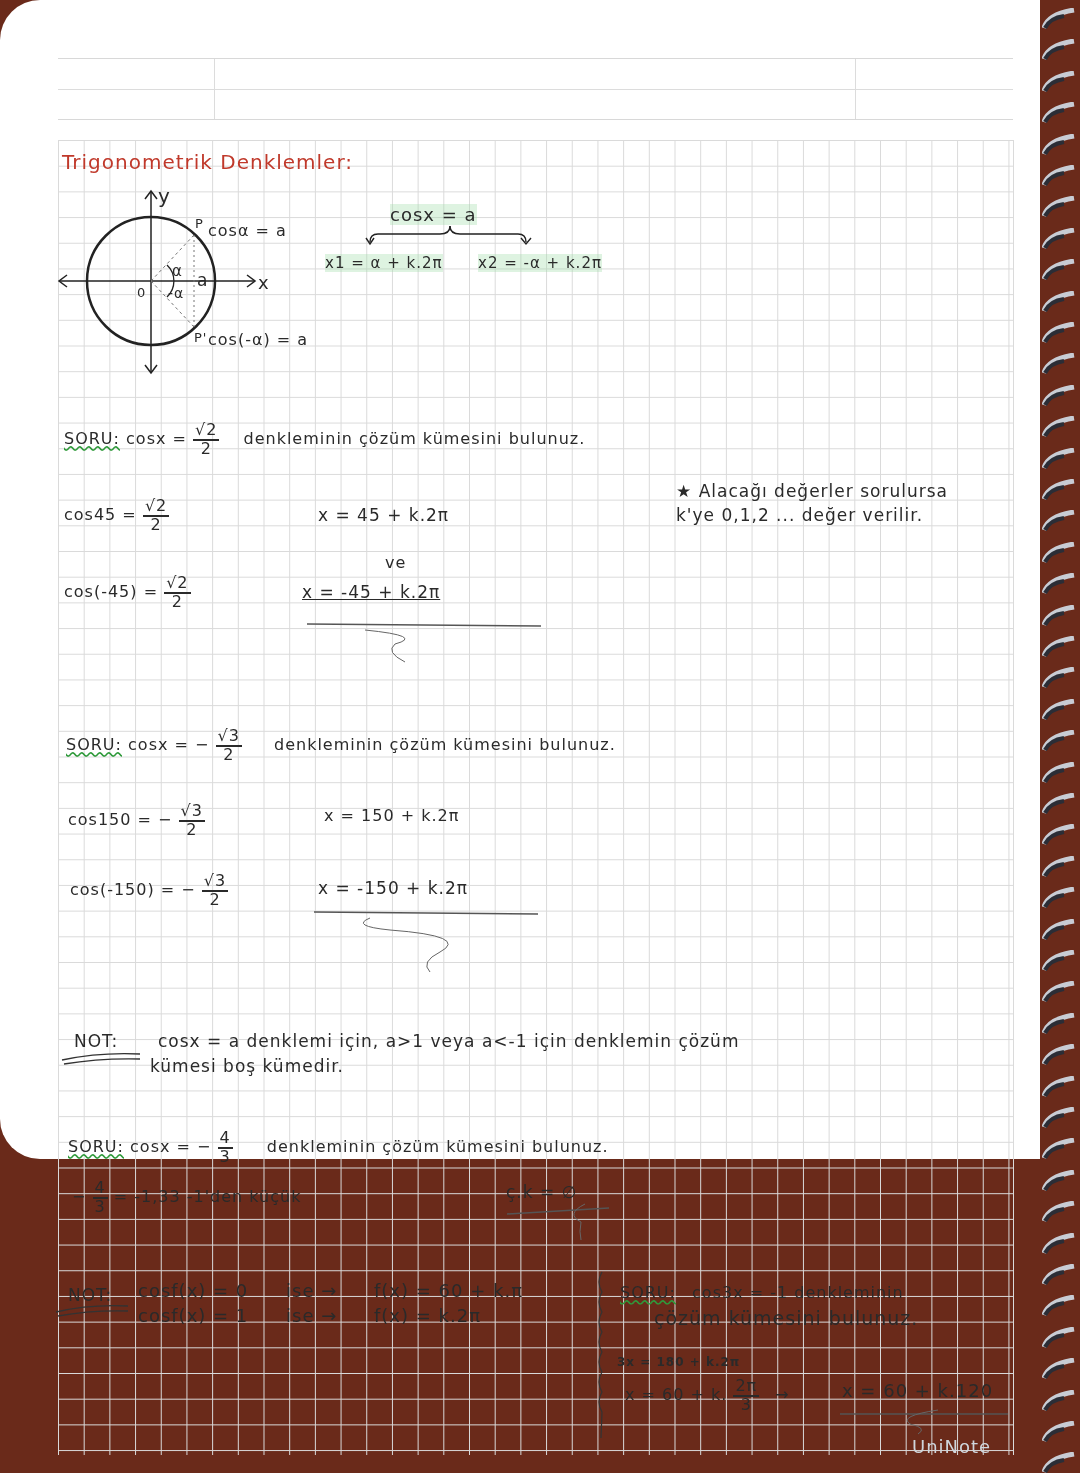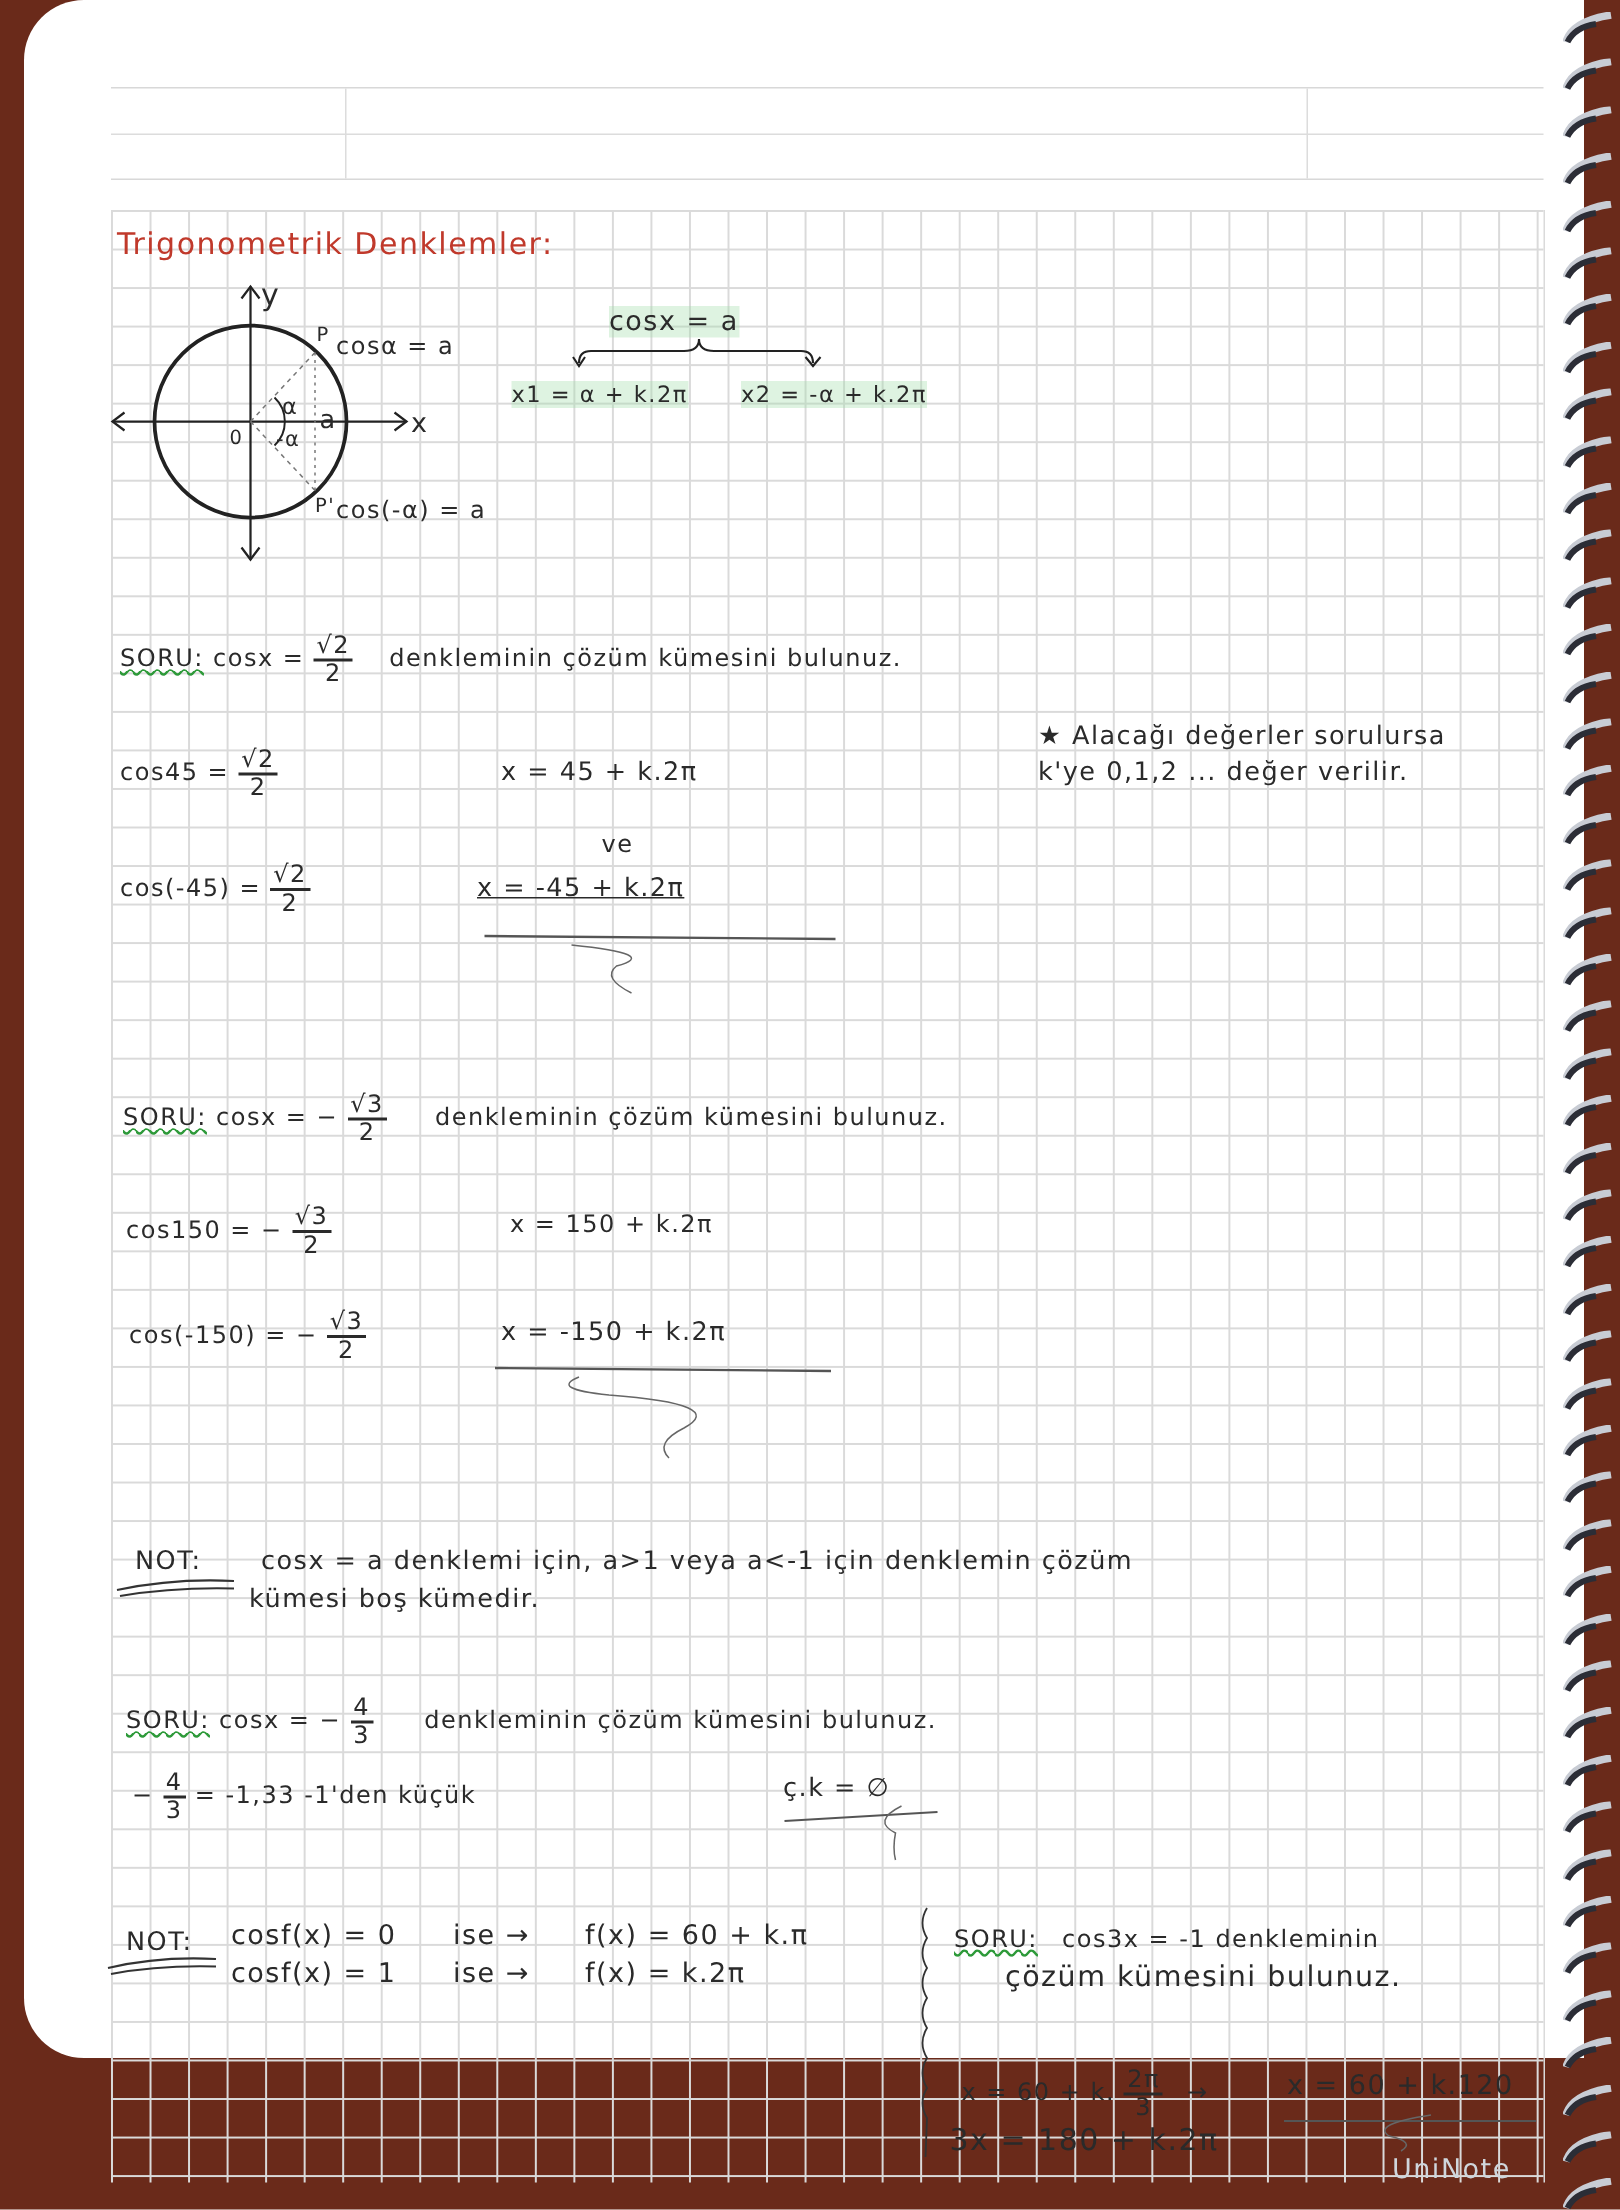--- a/index.html
+++ b/index.html
@@ -3,24 +3,23 @@
 <meta charset="utf-8">
 <style>
   html, body { margin: 0; padding: 0; }
   body {
     width: 1080px; height: 1473px; overflow: hidden;
     background: #6a2a1a;
     font-family: "DejaVu Sans", sans-serif;
     position: relative;
   }
   .page {
-    position: absolute; left: 0; top: 0; width: 1040px; height: 1372px;
+    position: absolute; left: 0; top: 0; width: 1040px; height: 1159px;
     background: #ffffff;
     border-radius: 40px 0 0 40px;
-    margin-left: 16px;
   }
   .header-band {
     position: absolute; left: 58px; top: 58px; width: 955px; height: 60px;
     border-top: 1px solid #d8d8d8; border-bottom: 1px solid #d8d8d8;
   }
   .header-band .mid { position: absolute; top: 0; height: 30px; width: 100%; border-bottom: 1px solid #dcdcdc; }
   .header-band .vl { position: absolute; top: 0; height: 60px; border-left: 1px solid #dcdcdc; }
   .grid {
     position: absolute; left: 58px; top: 140px; width: 955px; height: 1315px;
     background-image:
@@ -206,21 +205,21 @@
 
   <svg class="abs" style="left:594px; top:1270px;" width="14" height="170" viewBox="0 0 14 170">
     <path d="M 8 2 Q 2 12 8 22 Q 2 32 8 42 Q 2 52 8 62 Q 2 72 8 82 Q 2 92 8 102 Q 2 112 8 122 Q 2 132 8 142 L 7 168" fill="none" stroke="#333" stroke-width="1.2"></path>
   </svg>
 
   <div class="hw" style="left:620px; top:1283px; font-size:16px;">
     <span class="lbl">SORU:</span>
     <span style="margin-left:10px">cos3x = -1 denkleminin</span>
   </div>
   <div class="hw" style="left:654px; top:1307px; font-size:19px;">çözüm kümesini bulunuz.</div>
-  <div class="hw" style="left:617px; top:1414px; font-size:20px;">3x = 180 + k.2π</div>
+  <div class="hw" style="left:617px; top:1355px; font-size:12px;font-weight:bold;">3x = 180 + k.2π</div>
   <div class="hw" style="left:625px; top:1378px; font-size:16px;">
     <span>x = 60 + k.</span>
     <span class="frac">
         <span class="num">2π</span>
         <span>3</span>
       </span>
     <span style="margin-left:10px">→</span>
   </div>
   <div class="hw" style="left:842px; top:1380px; font-size:18px;">x = 60 + k.120</div>
   <svg class="abs" style="left:838px; top:1408px;" width="175" height="30" viewBox="0 0 175 30">

